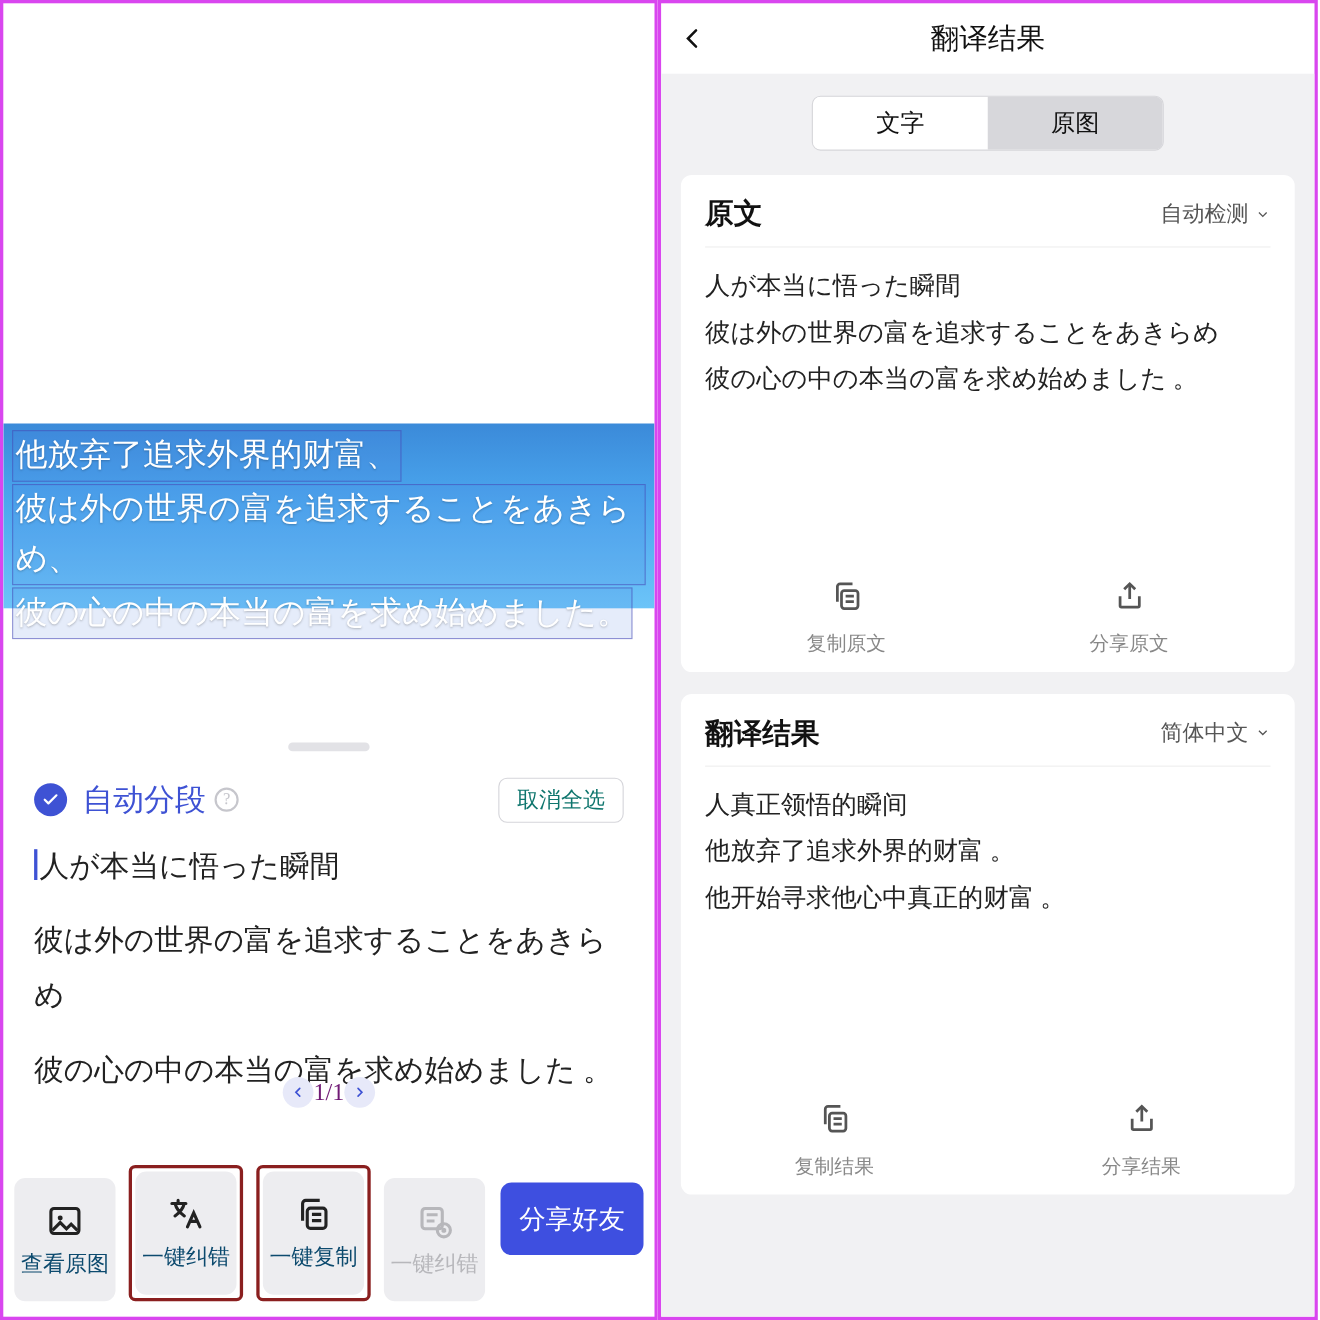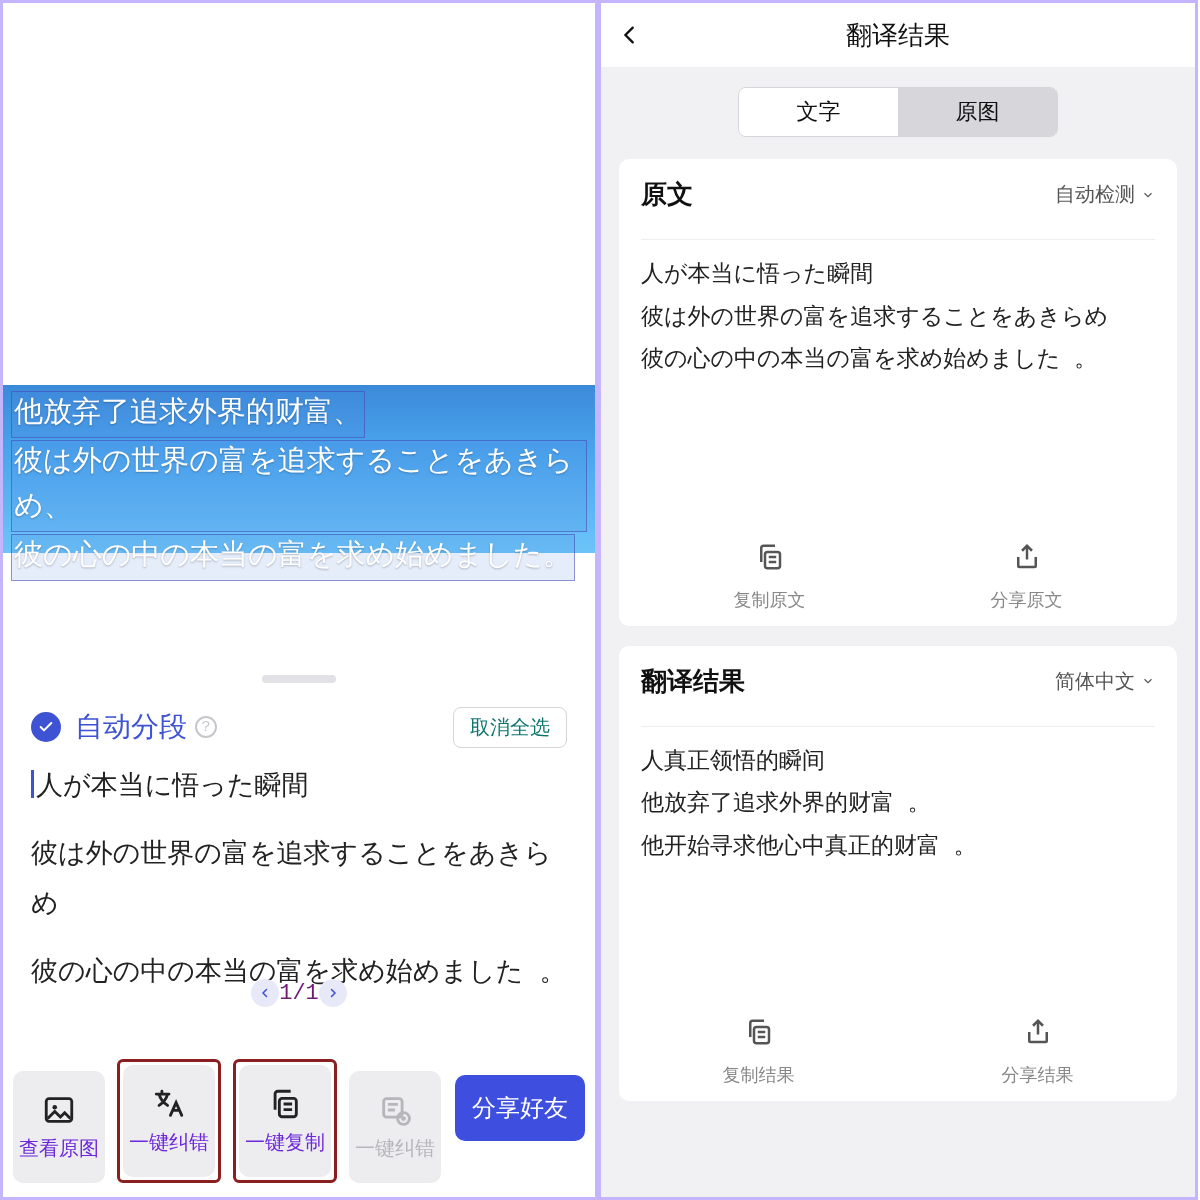--- a/index.html
+++ b/index.html
@@ -2,21 +2,21 @@
 <html><head>
 <meta charset="utf-8">
 <style>
   * { box-sizing: border-box; margin: 0; padding: 0; }
   body {
     width: 1200px; height: 1200px;
     background: #fff;
     font-family: "Kaiti SC", "STKaiti", "KaiTi", "楷体", serif;
     position: relative;
   }
-  .frame { position:absolute; border:3px solid #c4b5fd; background:#fff; overflow:hidden;font-family:Liberation Mono, monospace; }
+  .frame { position:absolute; border:3px solid #d946ef; background:#fff; overflow:hidden; }
   .left  { left:0; top:0; width:598px; height:1200px; }
   .right { left:598px; top:0; width:600px; height:1200px; }
 
   
   .left-inner { position:relative; width:100%; height:100%; }
   .ocr-banner {
     position:absolute; left:0; top:382px; width:100%; height:168px;
     background: linear-gradient(180deg,#3b8ad9 0%, #4aa5ed 40%, #6cc4f8 100%);
     padding:6px 8px;
   }
@@ -67,21 +67,21 @@
     display:flex; align-items:center; justify-content:center; color:#3e52d4; font-size:16px;
   }
 
   .toolbar {
     position:absolute; left:10px; right:10px; bottom:14px; height:150px;
     display:flex; align-items:flex-end; gap:12px;
   }
   .tbtn {
     width:92px; height:112px; background:#ededf0; border-radius:10px;
     display:flex; flex-direction:column; align-items:center; justify-content:center;
-    gap:8px; font-size:20px; color:#6d28d9;
+    gap:8px; font-size:20px; color:#0c4a6e;
   }
   .tbtn.disabled { color:#b7b7bb; }
   .tbtn .ico { font-size:34px; }
   .hl { border:3px solid #8a1f1f; border-radius:6px; padding:3px; }
 
   .share-btn {
     margin-left:auto; width:130px; height:66px; border-radius:10px;
     background:#3e4fe0; color:#fff; font-size:24px;
     display:flex; align-items:center; justify-content:center;
     align-self:center;
@@ -104,21 +104,21 @@
     font-size:22px; color:#111;
   }
   .seg-toggle .on  { background:#fff; }
   .seg-toggle .off { background:#d7d7db; }
 
   .card {
     background:#fff; border-radius:10px; padding:18px 22px 14px; margin-bottom:20px;
   }
   .card-head {
     display:flex; align-items:center; justify-content:space-between;
-    border-bottom:1px solid #eee; padding-bottom:27px; margin-bottom:14px;
+    border-bottom:1px solid #eee; padding-bottom:12px; margin-bottom:14px;
   }
   .card-title { font-size:26px; color:#111; font-weight:600; }
   .lang-sel { font-size:20px; color:#555; display:flex; align-items:center; gap:6px;}
   .card-body { font-size:23px; color:#222; line-height:1.85; min-height:100px;}
   .card .spacer { height:150px; }
   .card-actions {
     display:flex; justify-content:space-around; margin-top:10px;
   }
   .act { display:flex; flex-direction:column; align-items:center; gap:16px;
          font-size:18px; color:#888;}

